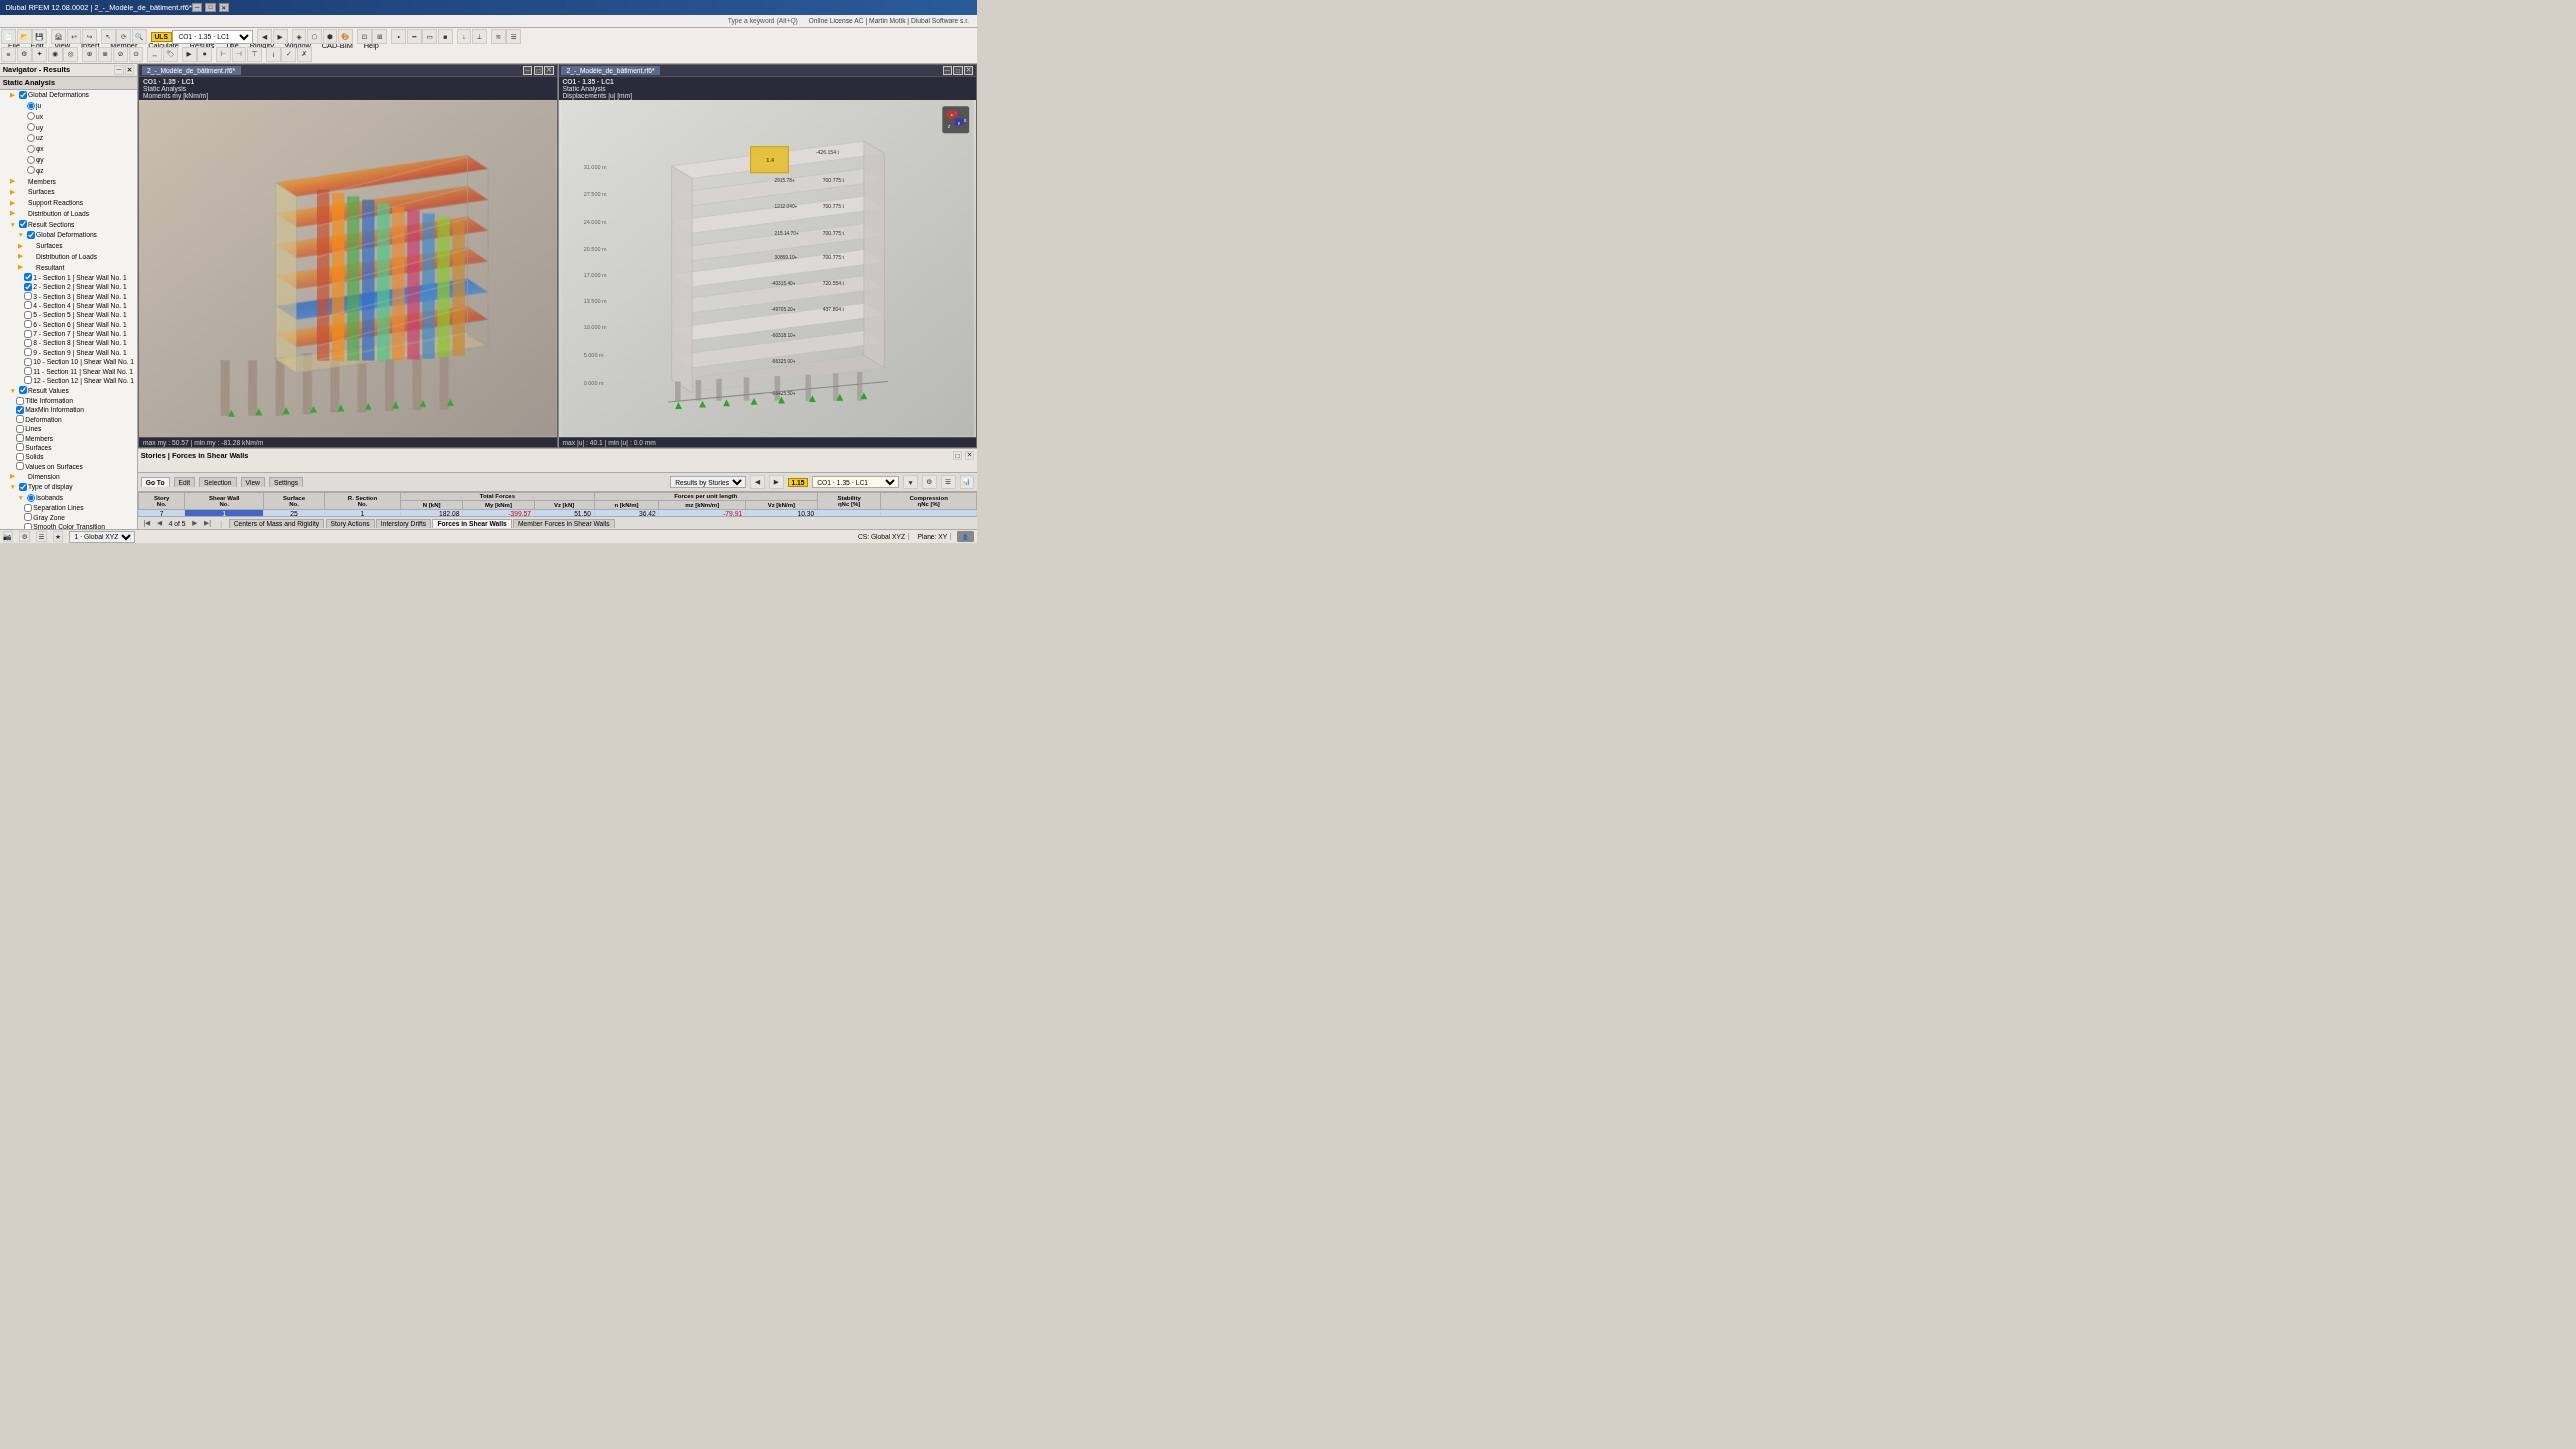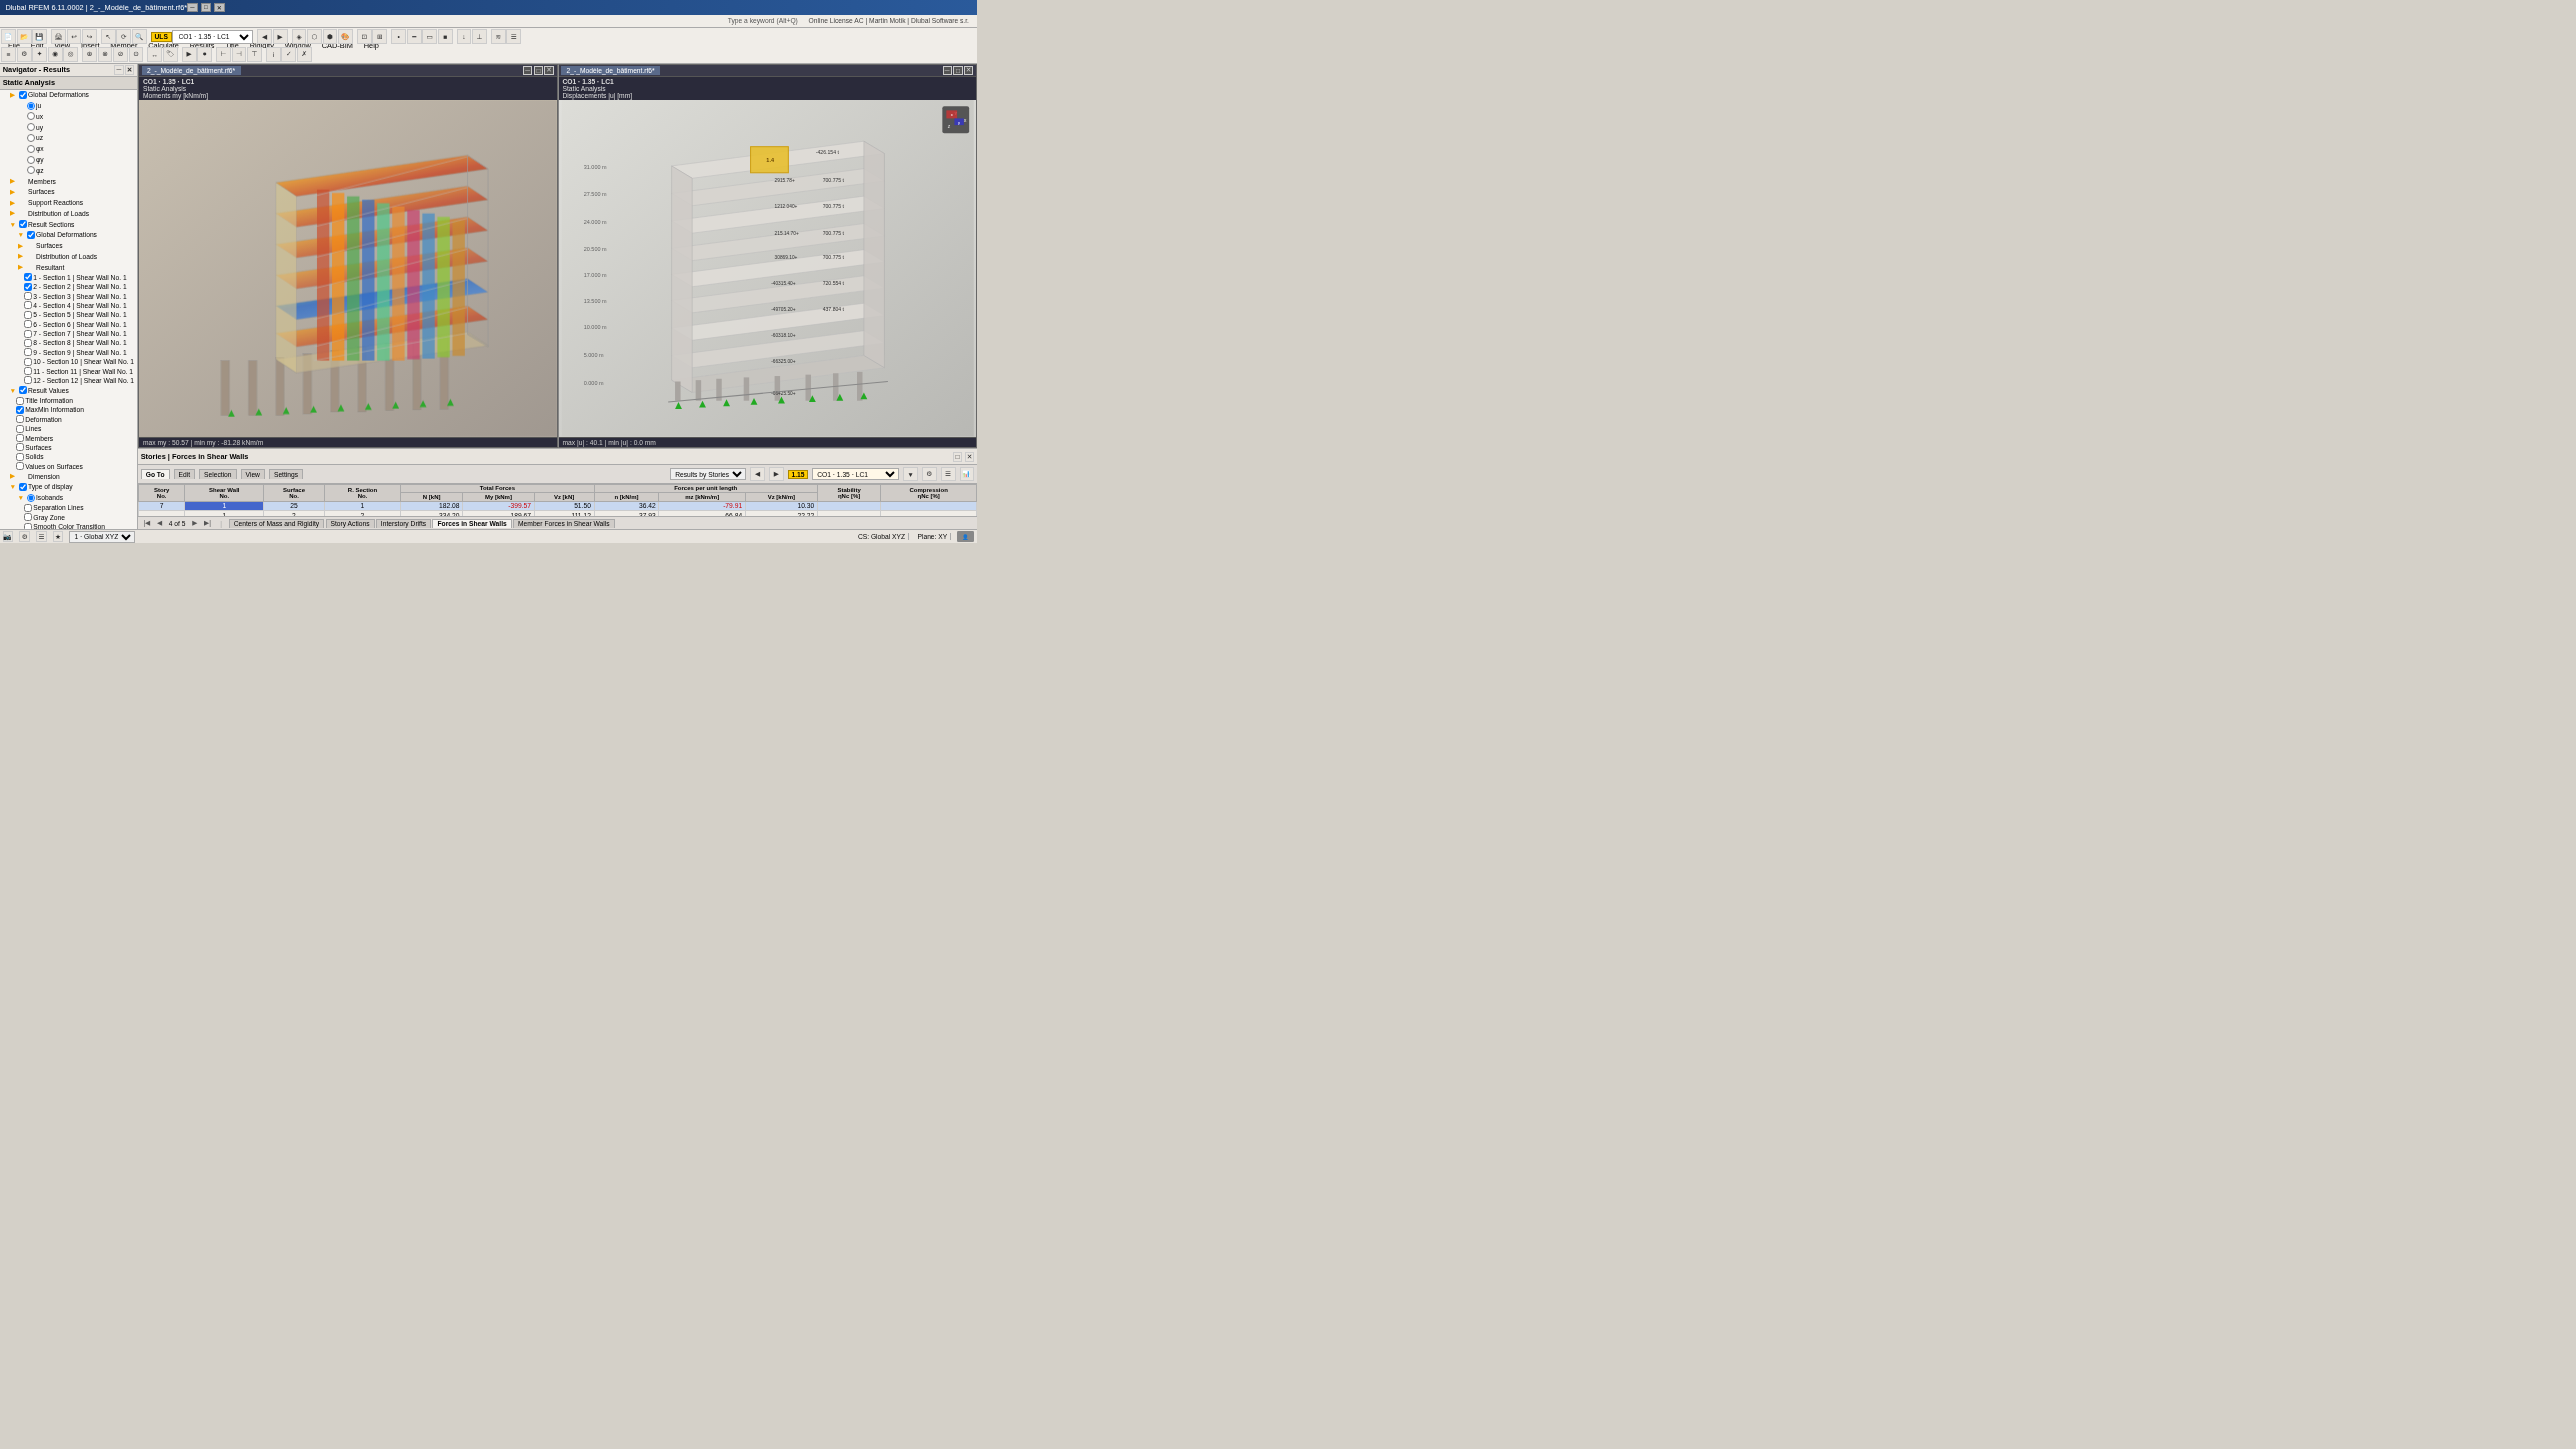--- a/index.html
+++ b/index.html
@@ -37,21 +37,21 @@
     .nav-radio { width: 8px; height: 8px; margin-right: 1.3px; flex-shrink: 0; }
 
     
     #view-area { flex: 1; display: flex; flex-direction: column; }
     #views-row { display: flex; flex: 1; overflow: hidden; }
     .view-panel { flex: 1; background: #2a2a2a; border: 0.7px solid #666; display: flex; flex-direction: column; position: relative; }
     .view-canvas { flex: 1; position: relative; overflow: hidden; }
 
     
     #bottom-panel { height: 81px; background: #f5f3f0; border-top: 0.7px solid #aaa; display: flex; flex-direction: column; }
-    #bottom-toolbar { background: #e8e4de; border-bottom: 0.7px solid #aaa; padding: 1.3px 2.7px; display: flex; align-items: center; gap: 2.7px; height: 16px; }
+    #bottom-toolbar { background: #e8e4de; border-bottom: 0.7px solid #aaa; padding: 1.3px 2.7px; display: flex; gap: 2.7px; height: 24px; }
     #bottom-table-area { flex: 1; overflow: auto; }
     .data-table { width: 100%; border-collapse: collapse; font-size: 6.7px; }
     .data-table th { background: #d0ccc8; border: 0.7px solid #aaa; padding: 0.7px 2.7px; text-align: center; font-size: 6px; white-space: nowrap; }
     .data-table td { border: 0.7px solid #ccc; padding: 0.7px 2.7px; text-align: right; white-space: nowrap; }
     .data-table td.text-center { text-align: center; }
     .data-table tr:nth-child(even) { background: #f0ede8; }
     .data-table tr.highlight { background: #c8d8f0; }
     .td-blue { background: #4466cc; color: #fff; text-align: center; }
 
     
@@ -60,21 +60,21 @@
 
     
     .folder-icon { color: #f0a000; }
     .bottom-tab { padding: 0.7px 4px; background: #d0ccc8; border: 0.7px solid #aaa; border-bottom: none; font-size: 6.7px; cursor: pointer; }
     .bottom-tab.active { background: #f5f3f0; font-weight: bold; }
   </style>
 </head>
 <body>
 
 <div id="title-bar">
-  <span>Dlubal RFEM 6.11.0002 | 2_-_Modèle_de_bâtiment.rf6*</span>
+  <span>Dlubal RFEM 12.08.0002 | 2_-_Modèle_de_bâtiment.rf6*</span>
   <div class="title-controls">
     <div class="title-btn">─</div>
     <div class="title-btn">□</div>
     <div class="title-btn">✕</div>
   </div>
 </div>
 
 <div id="menu-bar">
   <div class="menu-item">File</div>
   <div class="menu-item">Edit</div>

